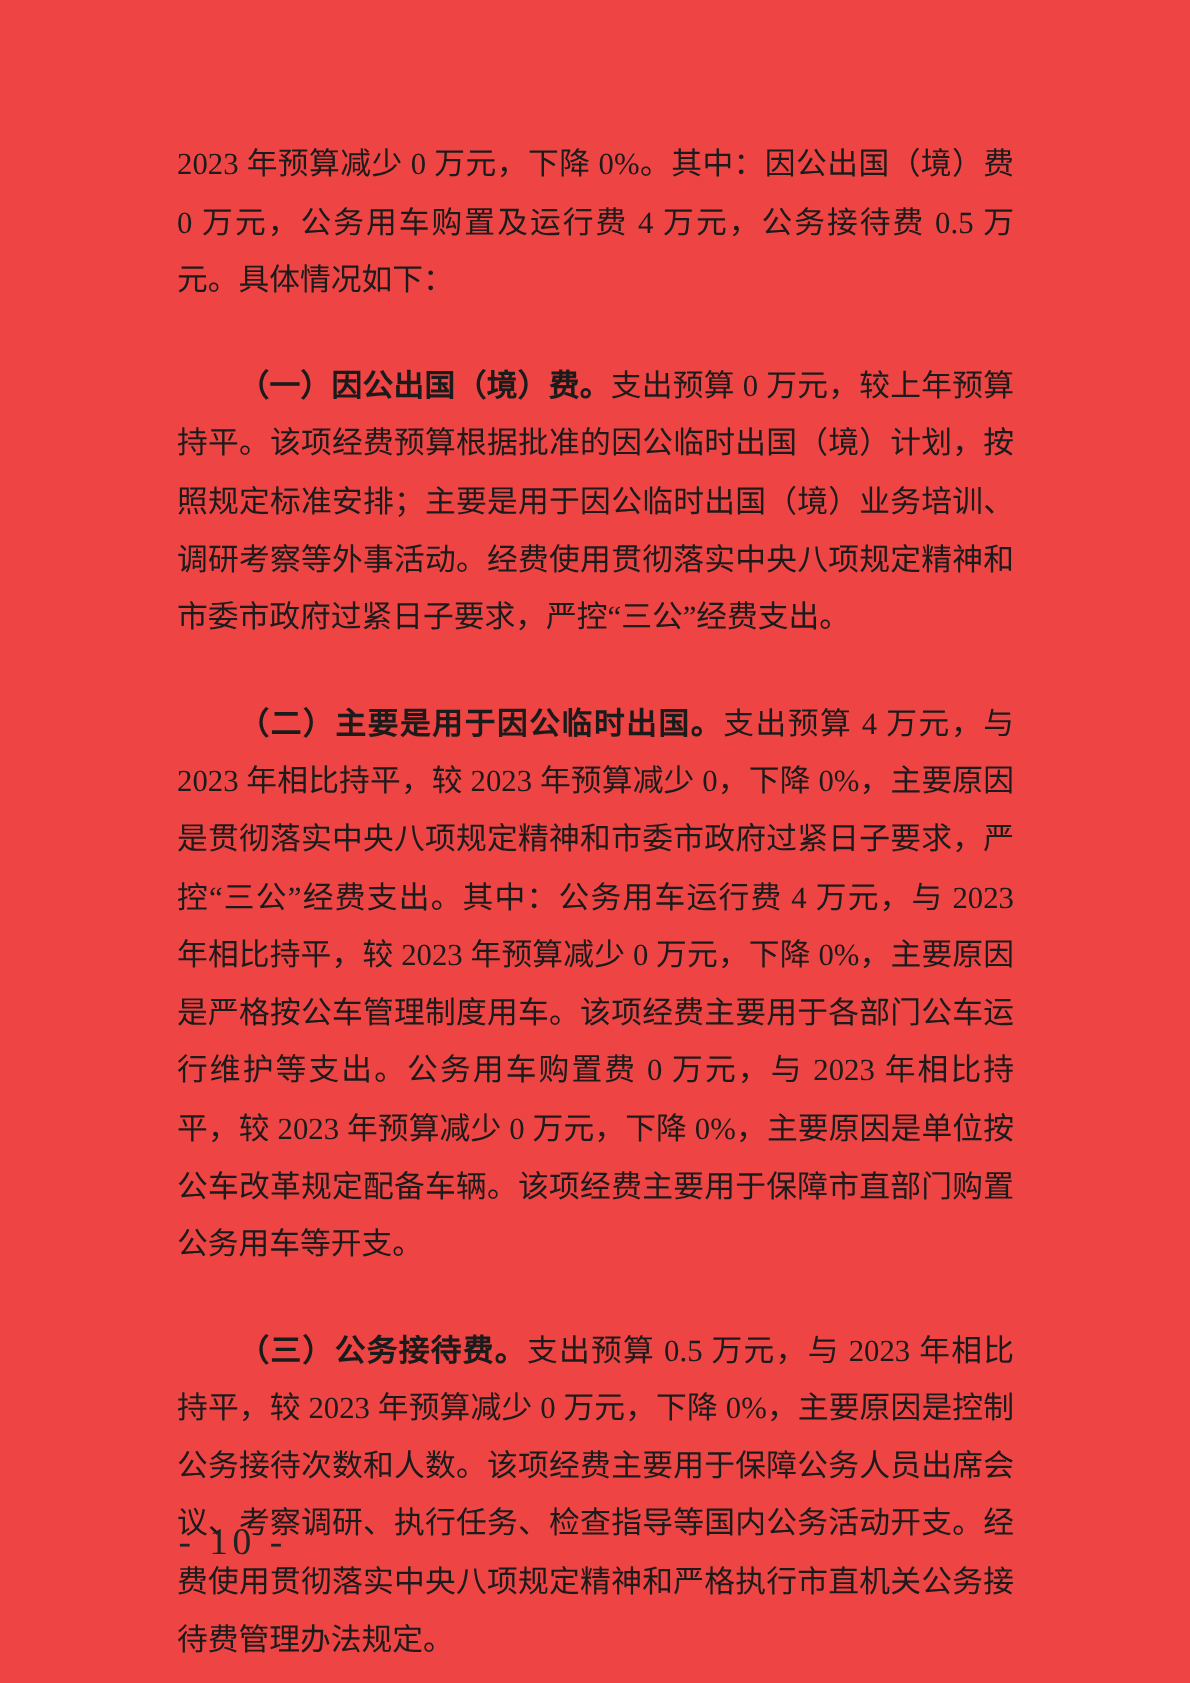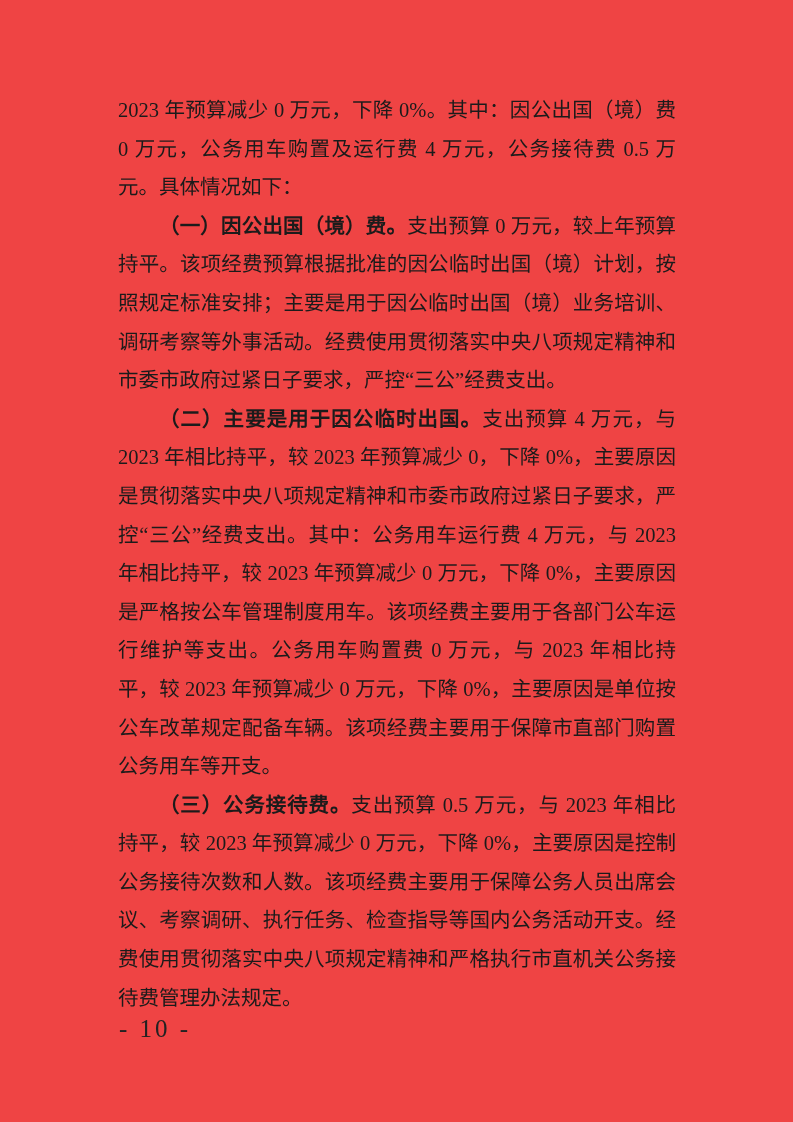--- a/index.html
+++ b/index.html
@@ -20,21 +20,21 @@
     left: 118px;
     top: 91px;
     width: 558px;
     font-size: 20.5px;
     line-height: 38.6px;
     color: #1b1b1b;
     text-align: justify;
     text-justify: inter-ideograph;
   }
   .para { margin: 0; }
-  .para.indented { text-indent: 2em; }
+  .para.indented { text-indent: 2em; margin-top: 32px; }
   .para-heading { font-weight: bold; }
   .page-footer {
     position: absolute;
     left: 119px;
     top: 1015px;
     font-size: 25px;
     letter-spacing: 3px;
     color: #222222;
   }
 </style>

